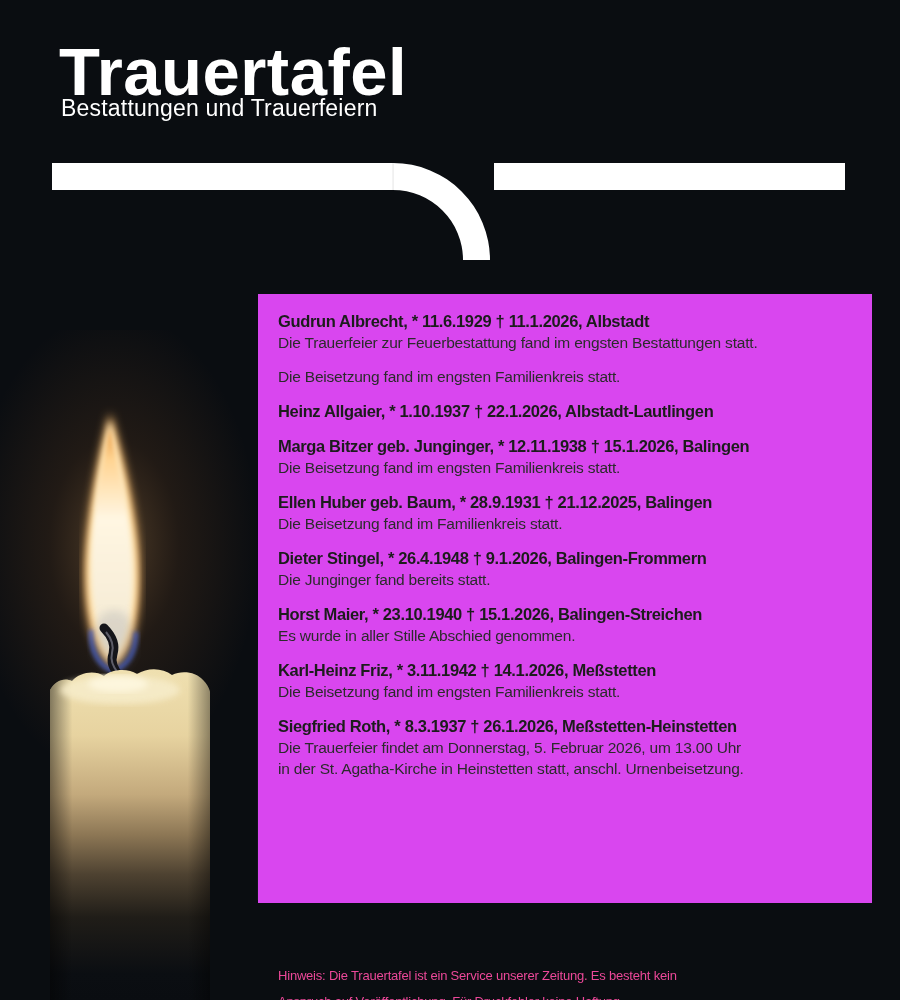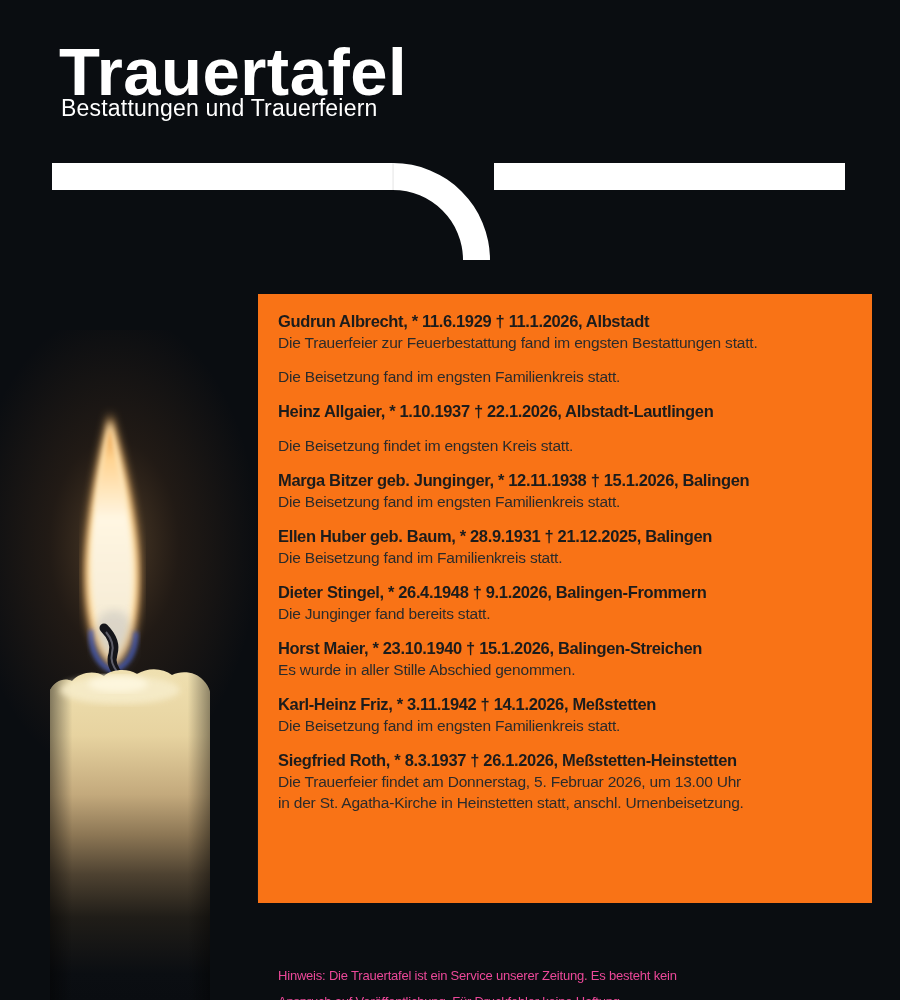--- a/index.html
+++ b/index.html
@@ -13,21 +13,21 @@
     color:#ffffff;font-size:67px;font-weight:bold;letter-spacing:.5px;line-height:1;
   }
   .page-subtitle{
     position:absolute;left:61px;top:97px;
     color:#ffffff;font-size:23px;font-weight:400;letter-spacing:.2px;line-height:1;text-align:right;
   }
   .deco-svg{position:absolute;left:0;top:0;}
   .candle{position:absolute;left:0;top:330px;width:260px;height:670px;}
   .panel{
     position:absolute;left:258px;top:294px;width:614px;height:609px;
-    background:#f97316;box-sizing:border-box;
+    background:#d946ef;box-sizing:border-box;
     padding:16px 16px 0 20px;overflow:hidden;
   }
   .entry{margin-bottom:13px;}
   .entry-name{
     color:#1c1c1c;font-weight:bold;font-size:16.5px;line-height:22px;
     letter-spacing:-0.35px;white-space:pre;
   }
   .entry-detail{
     color:#2b2b2b;font-size:15.5px;line-height:21px;
     letter-spacing:-0.2px;white-space:pre;
@@ -116,21 +116,20 @@
     <div class="entry-name">Gudrun Albrecht, * 11.6.1929 † 11.1.2026, Albstadt</div>
     <div class="entry-detail">Die Trauerfeier zur Feuerbestattung fand im engsten Bestattungen statt.</div>
   </div>
   <div class="entry">
     <div class="entry-detail">Die Beisetzung fand im engsten Familienkreis statt.</div>
   </div>
   <div class="entry">
     <div class="entry-name">Heinz Allgaier, * 1.10.1937 † 22.1.2026, Albstadt-Lautlingen</div>
   </div>
   <div class="entry">
-    <div class="entry-detail">Die Beisetzung findet im engsten Kreis statt.</div>
   </div>
   <div class="entry">
     <div class="entry-name">Marga Bitzer geb. Junginger, * 12.11.1938 † 15.1.2026, Balingen</div>
     <div class="entry-detail">Die Beisetzung fand im engsten Familienkreis statt.</div>
   </div>
   <div class="entry">
     <div class="entry-name">Ellen Huber geb. Baum, * 28.9.1931 † 21.12.2025, Balingen</div>
     <div class="entry-detail">Die Beisetzung fand im Familienkreis statt.</div>
   </div>
   <div class="entry">

